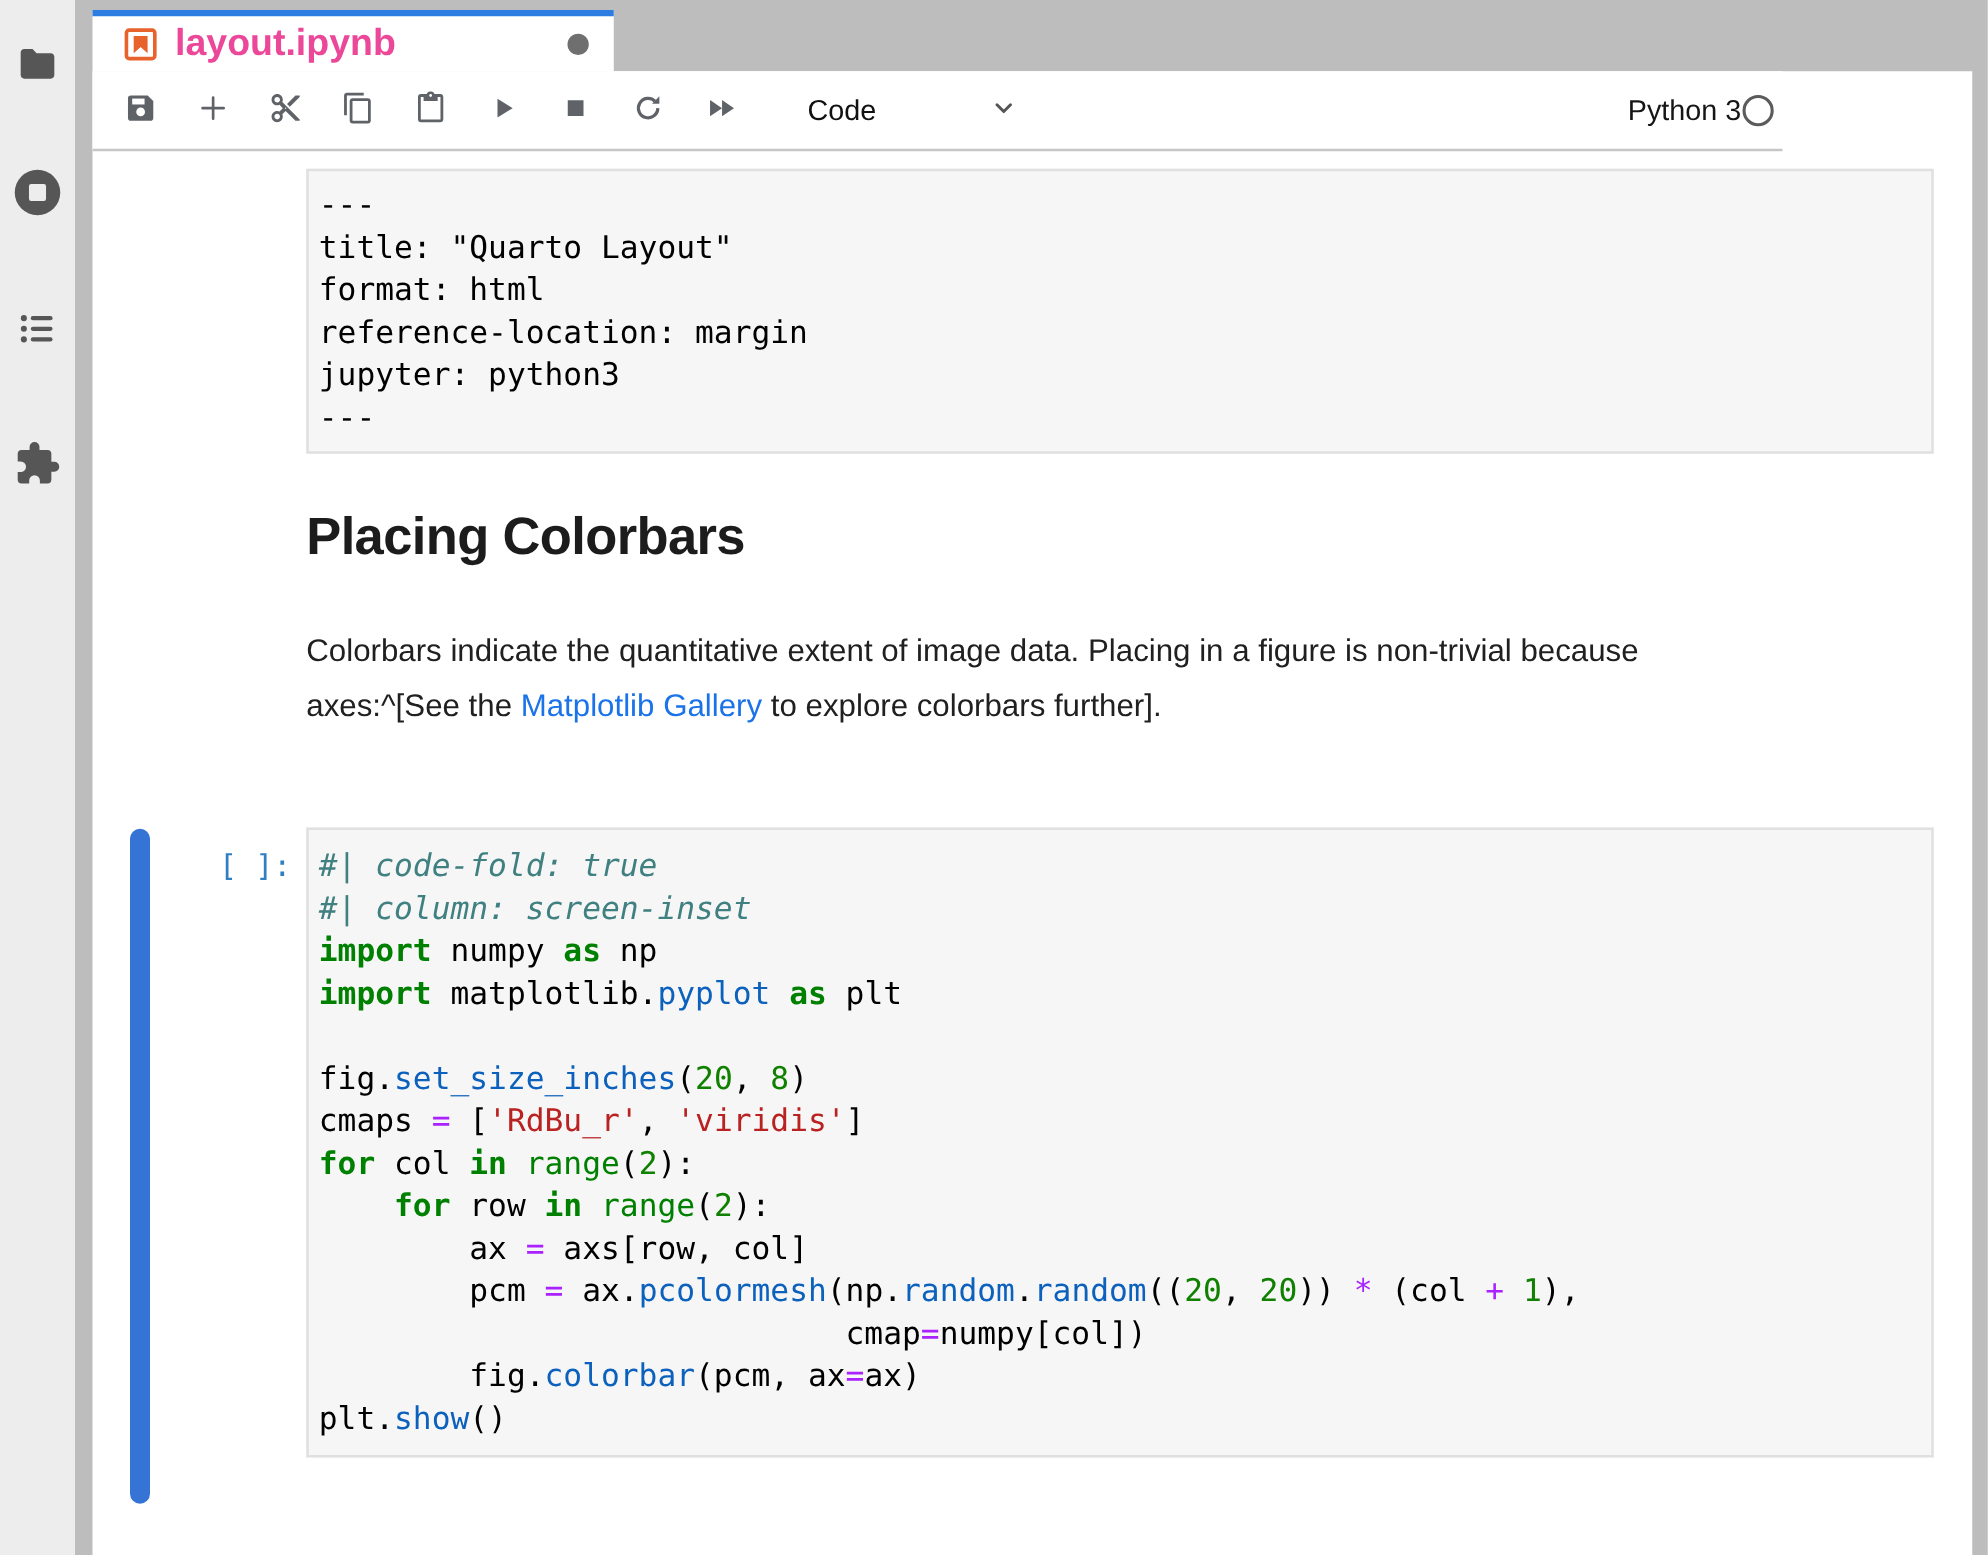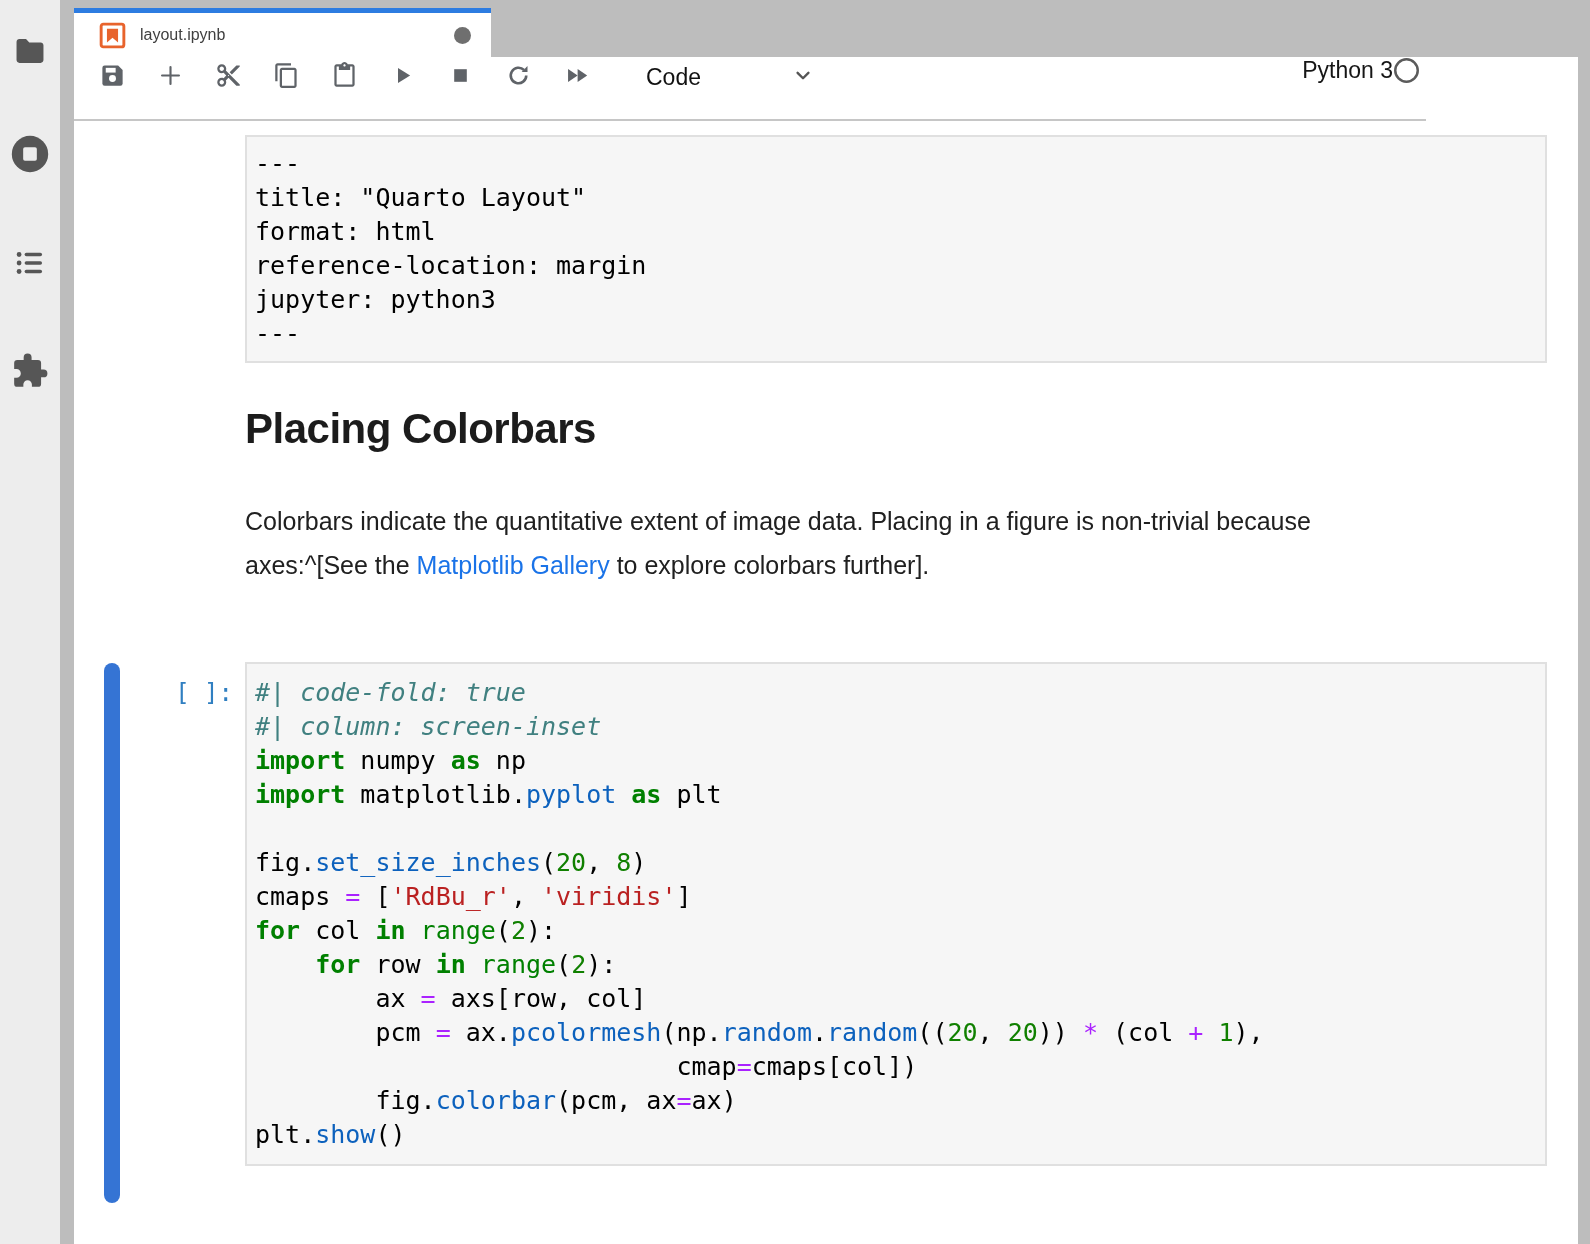--- a/index.html
+++ b/index.html
@@ -32,31 +32,31 @@
     background:#bdbdbd; z-index:4;
   }
 
   
   .tab {
     position:absolute; left:74px; top:8px; width:417px; height:49px;
     background:#ffffff; border-top:5px solid var(--c-tab_border);
     display:flex; align-items:center; z-index:2; cursor:pointer;
   }
   .tab .nb-icon { margin-left:24px; width:29px; height:29px; flex:none; }
-  .tab .tab-title { margin-left:13px; font-size:16px; color:#404040; }
+  .tab .tab-title { margin-left:13px; font-size:30px; color:#ec4899;font-weight:bold; }
   .tab .dirty-dot {
     margin-left:auto; margin-right:20px; width:17px; height:17px;
     border-radius:50%; background:var(--c-dirty_dot);
   }
 
   
   .toolbar {
     position:absolute; left:74px; top:57px; width:1352px; height:64px;
     background:#fff; border-bottom:2px solid #c6c6c6;
-    display:flex; align-items:flex-start; padding:0 6px 0 20px; z-index:2;
+    display:flex; align-items:center; padding:0 6px 0 20px; z-index:2;
   }
   .tb-btn {
     width:36px; height:40px; margin-right:22px; flex:none;
     display:flex; align-items:center; justify-content:center;
     background:none; border:none; color:#5f6368; cursor:pointer;
   }
   .tb-btn svg { width:27px; height:27px; }
   .celltype {
     margin-left:30px; width:170px; height:40px;
     display:flex; align-items:center; justify-content:space-between;
@@ -255,16 +255,16 @@
     <div class="cm-line"><span class="tok-cm">#| column: screen-inset</span></div>
     <div class="cm-line"><span class="tok-kw">import</span><span class="tok-pl"> numpy </span><span class="tok-kw">as</span><span class="tok-pl"> np</span></div>
     <div class="cm-line"><span class="tok-kw">import</span><span class="tok-pl"> matplotlib.</span><span class="tok-pr">pyplot</span><span class="tok-pl"> </span><span class="tok-kw">as</span><span class="tok-pl"> plt</span></div>
     <div class="cm-line"></div>
     <div class="cm-line"><span class="tok-pl">fig.</span><span class="tok-pr">set_size_inches</span><span class="tok-pl">(</span><span class="tok-nu">20</span><span class="tok-pl">, </span><span class="tok-nu">8</span><span class="tok-pl">)</span></div>
     <div class="cm-line"><span class="tok-pl">cmaps </span><span class="tok-op">=</span><span class="tok-pl"> [</span><span class="tok-st">'RdBu_r'</span><span class="tok-pl">, </span><span class="tok-st">'viridis'</span><span class="tok-pl">]</span></div>
     <div class="cm-line"><span class="tok-kw">for</span><span class="tok-pl"> col </span><span class="tok-kw">in</span><span class="tok-pl"> </span><span class="tok-bi">range</span><span class="tok-pl">(</span><span class="tok-nu">2</span><span class="tok-pl">):</span></div>
     <div class="cm-line"><span class="tok-pl">    </span><span class="tok-kw">for</span><span class="tok-pl"> row </span><span class="tok-kw">in</span><span class="tok-pl"> </span><span class="tok-bi">range</span><span class="tok-pl">(</span><span class="tok-nu">2</span><span class="tok-pl">):</span></div>
     <div class="cm-line"><span class="tok-pl">        ax </span><span class="tok-op">=</span><span class="tok-pl"> axs[row, col]</span></div>
     <div class="cm-line"><span class="tok-pl">        pcm </span><span class="tok-op">=</span><span class="tok-pl"> ax.</span><span class="tok-pr">pcolormesh</span><span class="tok-pl">(np.</span><span class="tok-pr">random</span><span class="tok-pl">.</span><span class="tok-pr">random</span><span class="tok-pl">((</span><span class="tok-nu">20</span><span class="tok-pl">, </span><span class="tok-nu">20</span><span class="tok-pl">)) </span><span class="tok-op">*</span><span class="tok-pl"> (col </span><span class="tok-op">+</span><span class="tok-pl"> </span><span class="tok-nu">1</span><span class="tok-pl">),</span></div>
-    <div class="cm-line"><span class="tok-pl">                            cmap</span><span class="tok-op">=</span><span class="tok-pl">cmaps[col])</span></div>
+    <div class="cm-line"><span class="tok-pl">                            cmap</span><span class="tok-op">=</span><span class="tok-pl">numpy[col])</span></div>
     <div class="cm-line"><span class="tok-pl">        fig.</span><span class="tok-pr">colorbar</span><span class="tok-pl">(pcm, ax</span><span class="tok-op">=</span><span class="tok-pl">ax)</span></div>
     <div class="cm-line"><span class="tok-pl">plt.</span><span class="tok-pr">show</span><span class="tok-pl">()</span></div>
   </div>
 
 </body></html>

